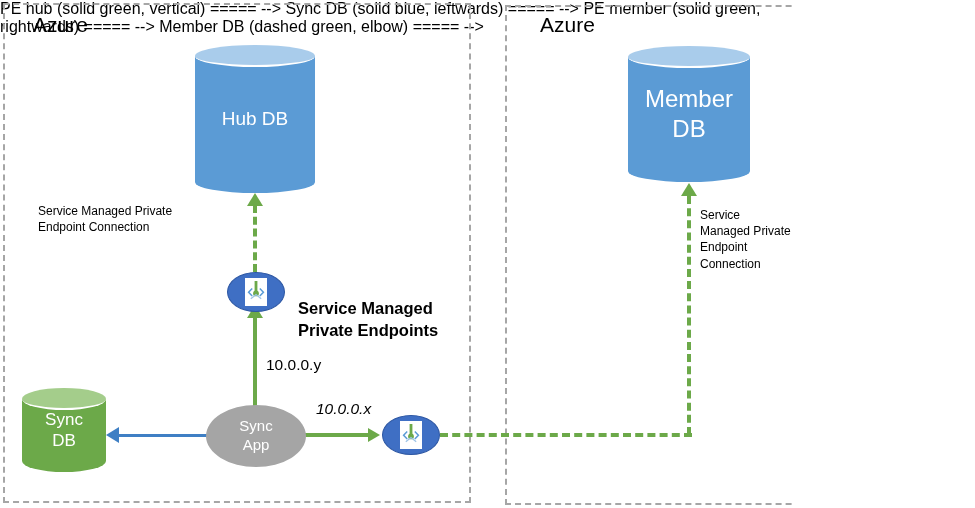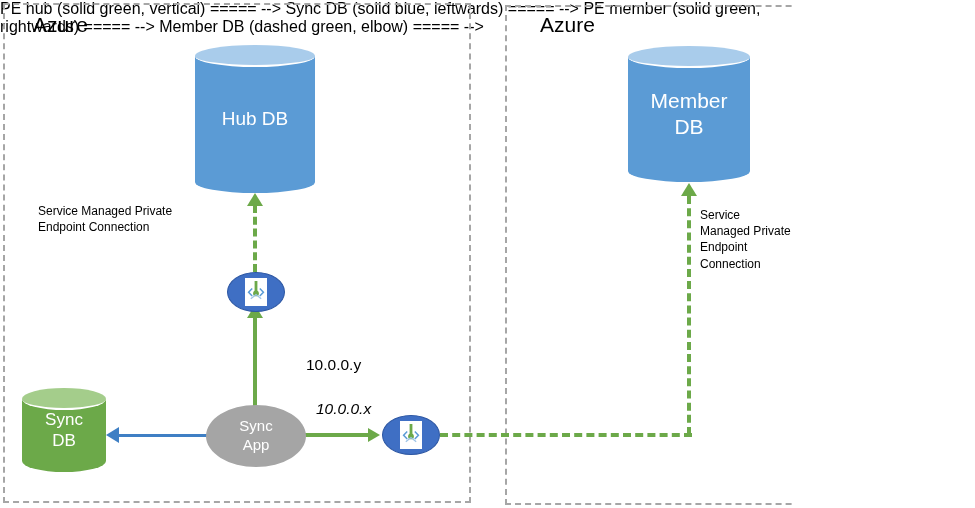--- a/index.html
+++ b/index.html
@@ -77,21 +77,21 @@
     font-size: 19px;
     line-height: 1.25;
     z-index: 3;
     white-space: pre-line;
   }
 
   #hub-db    { left: 195px; top: 45px;  width: 120px; height: 148px; --c-main:#5B9BD5; --c-top:#A9CCEB; }
   #member-db { left: 628px; top: 46px;  width: 122px; height: 136px; --c-main:#5B9BD5; --c-top:#A9CCEB; }
   #sync-db   { left: 22px;  top: 388px; width: 84px;  height: 84px;  --c-main:#6CA949; --c-top:#A4CD8B; }
   #sync-db .cyl-label { font-size: 17px; }
-  #member-db .cyl-label { font-size: 21px; }
+  #member-db .cyl-label { font-size: 24px; }
 
   
   #sync-app {
     position: absolute;
     left: 206px;
     top: 405px;
     width: 100px;
     height: 62px;
     border-radius: 50%;
     background: #A5A5A5;
@@ -205,21 +205,21 @@
     font-size: 15.5px;
     color: #000000;
     line-height: 1;
     white-space: nowrap;
     z-index: 5;
   }
 
   #anno-hub     { left: 38px;  top: 203px; }
   #anno-member  { left: 700px; top: 207px; }
   #anno-smpe    { left: 298px; top: 297px; }
-  #ip-y         { left: 266px; top: 357px; margin-left: 40px; }
+  #ip-y         { left: 266px; top: 357px; }
   #ip-x         { left: 316px; top: 401px; font-style: italic; }
 </style>
 </head>
 <body>
 
 <div id="canvas">
 
   
   <div class="zone" id="zone-left"></div>
   <div class="zone" id="zone-right"></div>
@@ -308,18 +308,20 @@
   <div class="line dash-green-v" style="left:687px; top:196px; height:239px;"></div>
   <div class="arrow-up" style="left:681px; top:183px;"></div>
 
   
   <div class="anno" id="anno-hub">Service Managed Private
 Endpoint Connection</div>
 
   <div class="anno" id="anno-member">Service Managed Private
 Endpoint Connection</div>
 
+  <div class="anno-bold" id="anno-smpe">Service Managed
+Private Endpoints</div>
 
   <div class="ip" id="ip-y">10.0.0.y</div>
 
   <div class="ip" id="ip-x">10.0.0.x</div>
 
 </div>
 
 </body></html>

